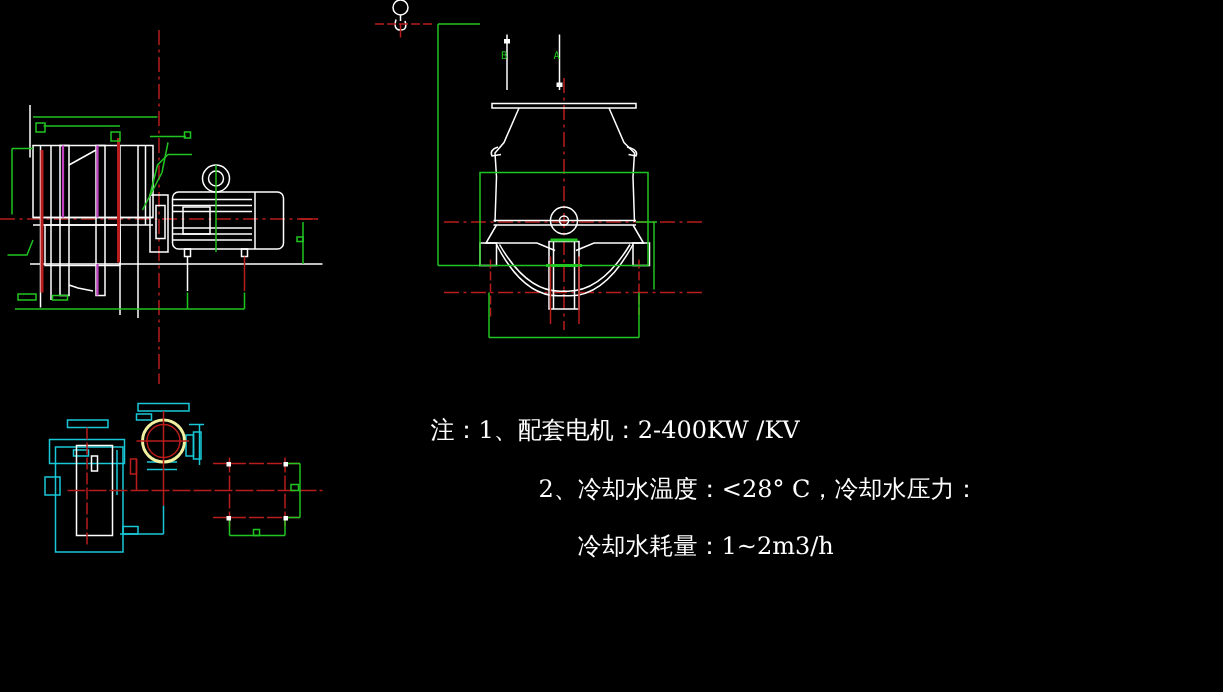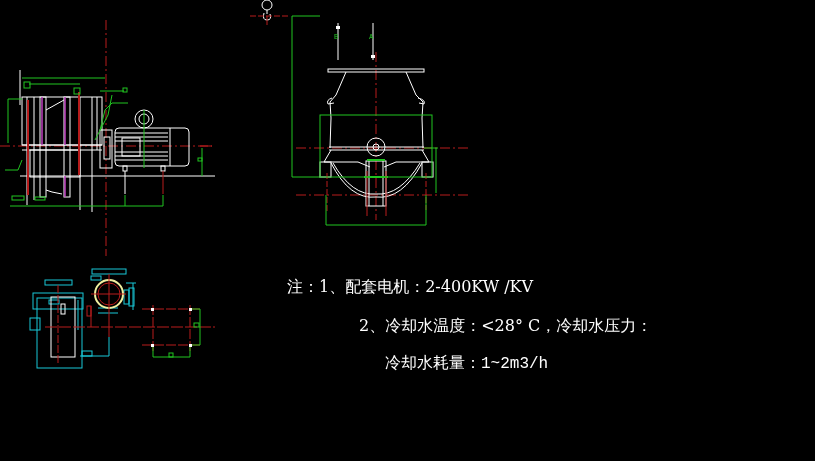--- a/index.html
+++ b/index.html
@@ -216,15 +216,15 @@
 
 <div class="tiny" style="left:334px;top:33px;">B</div>
 <div class="tiny" style="left:369px;top:33px;">A</div>
 
 <div class="note" style="left:287px;top:273px;">
   <span>注：</span><span>1、</span><span>配套电机：</span><span>2-400KW /KV</span>
 </div>
 <div class="note" style="left:343px;top:312px;margin-left:16px;">
   <span>2、</span><span>冷却水温度：</span><span>&lt;28° C，</span><span>冷却水压力：</span>
 </div>
-<div class="note" style="left:385px;top:350px;font-family:Liberation Mono, monospace;">
+<div class="note" style="left:385px;top:350px;">
   <span>冷却水耗量：</span><span>1~2m3/h</span>
 </div>
 
 </body></html>

